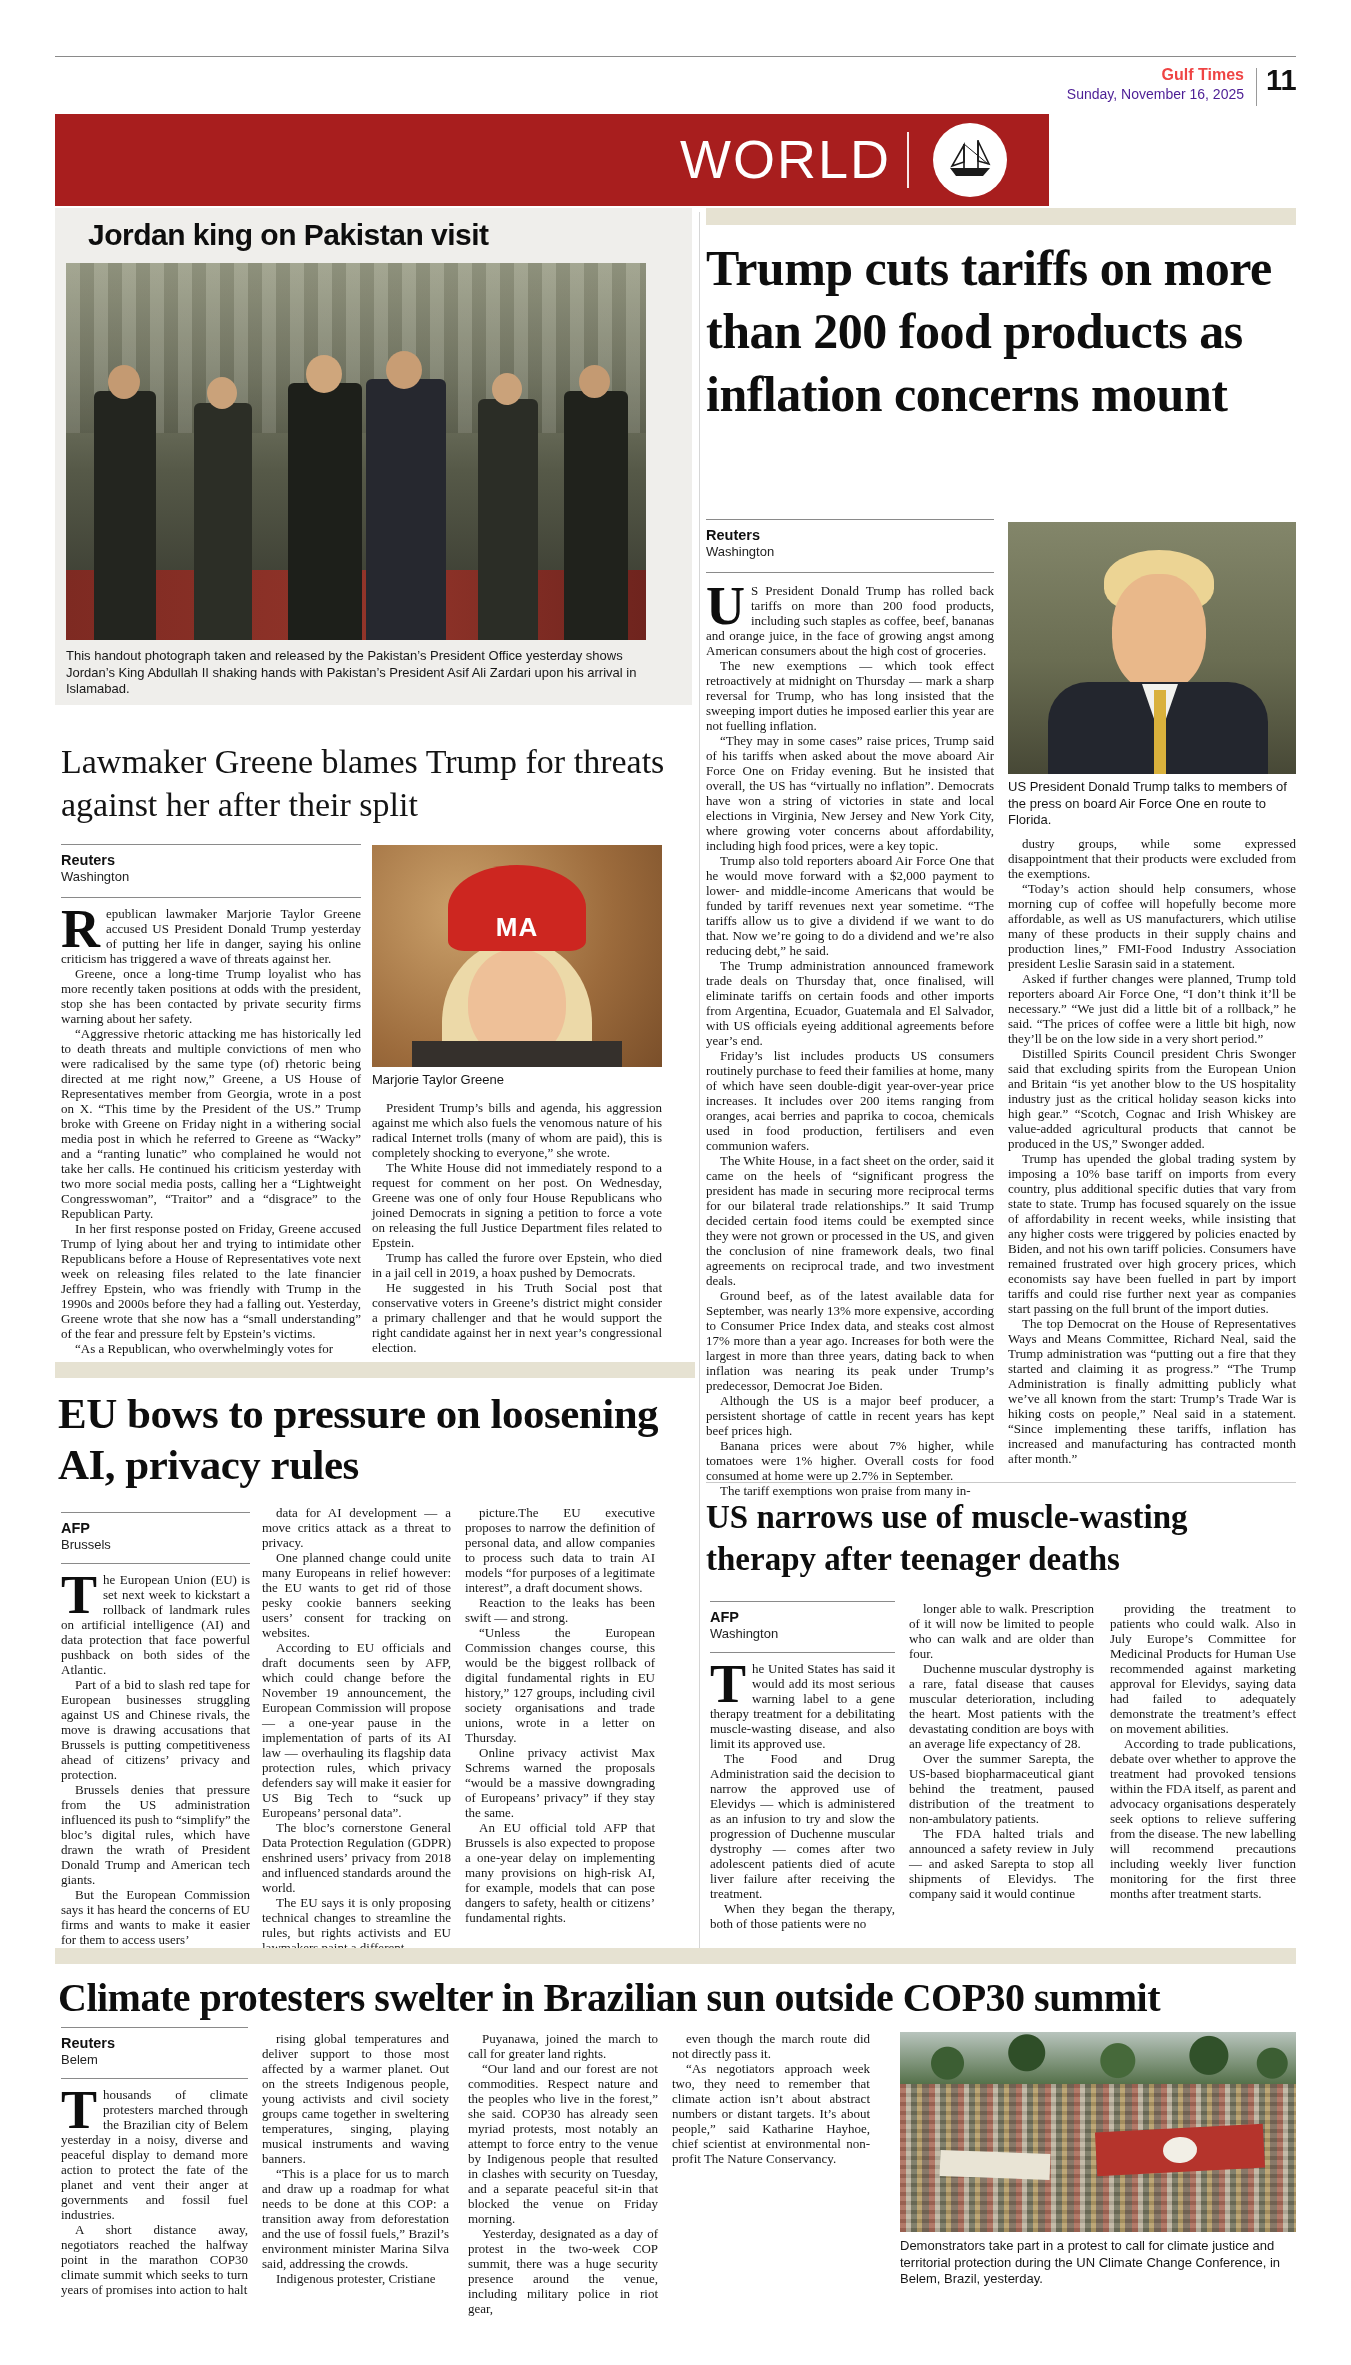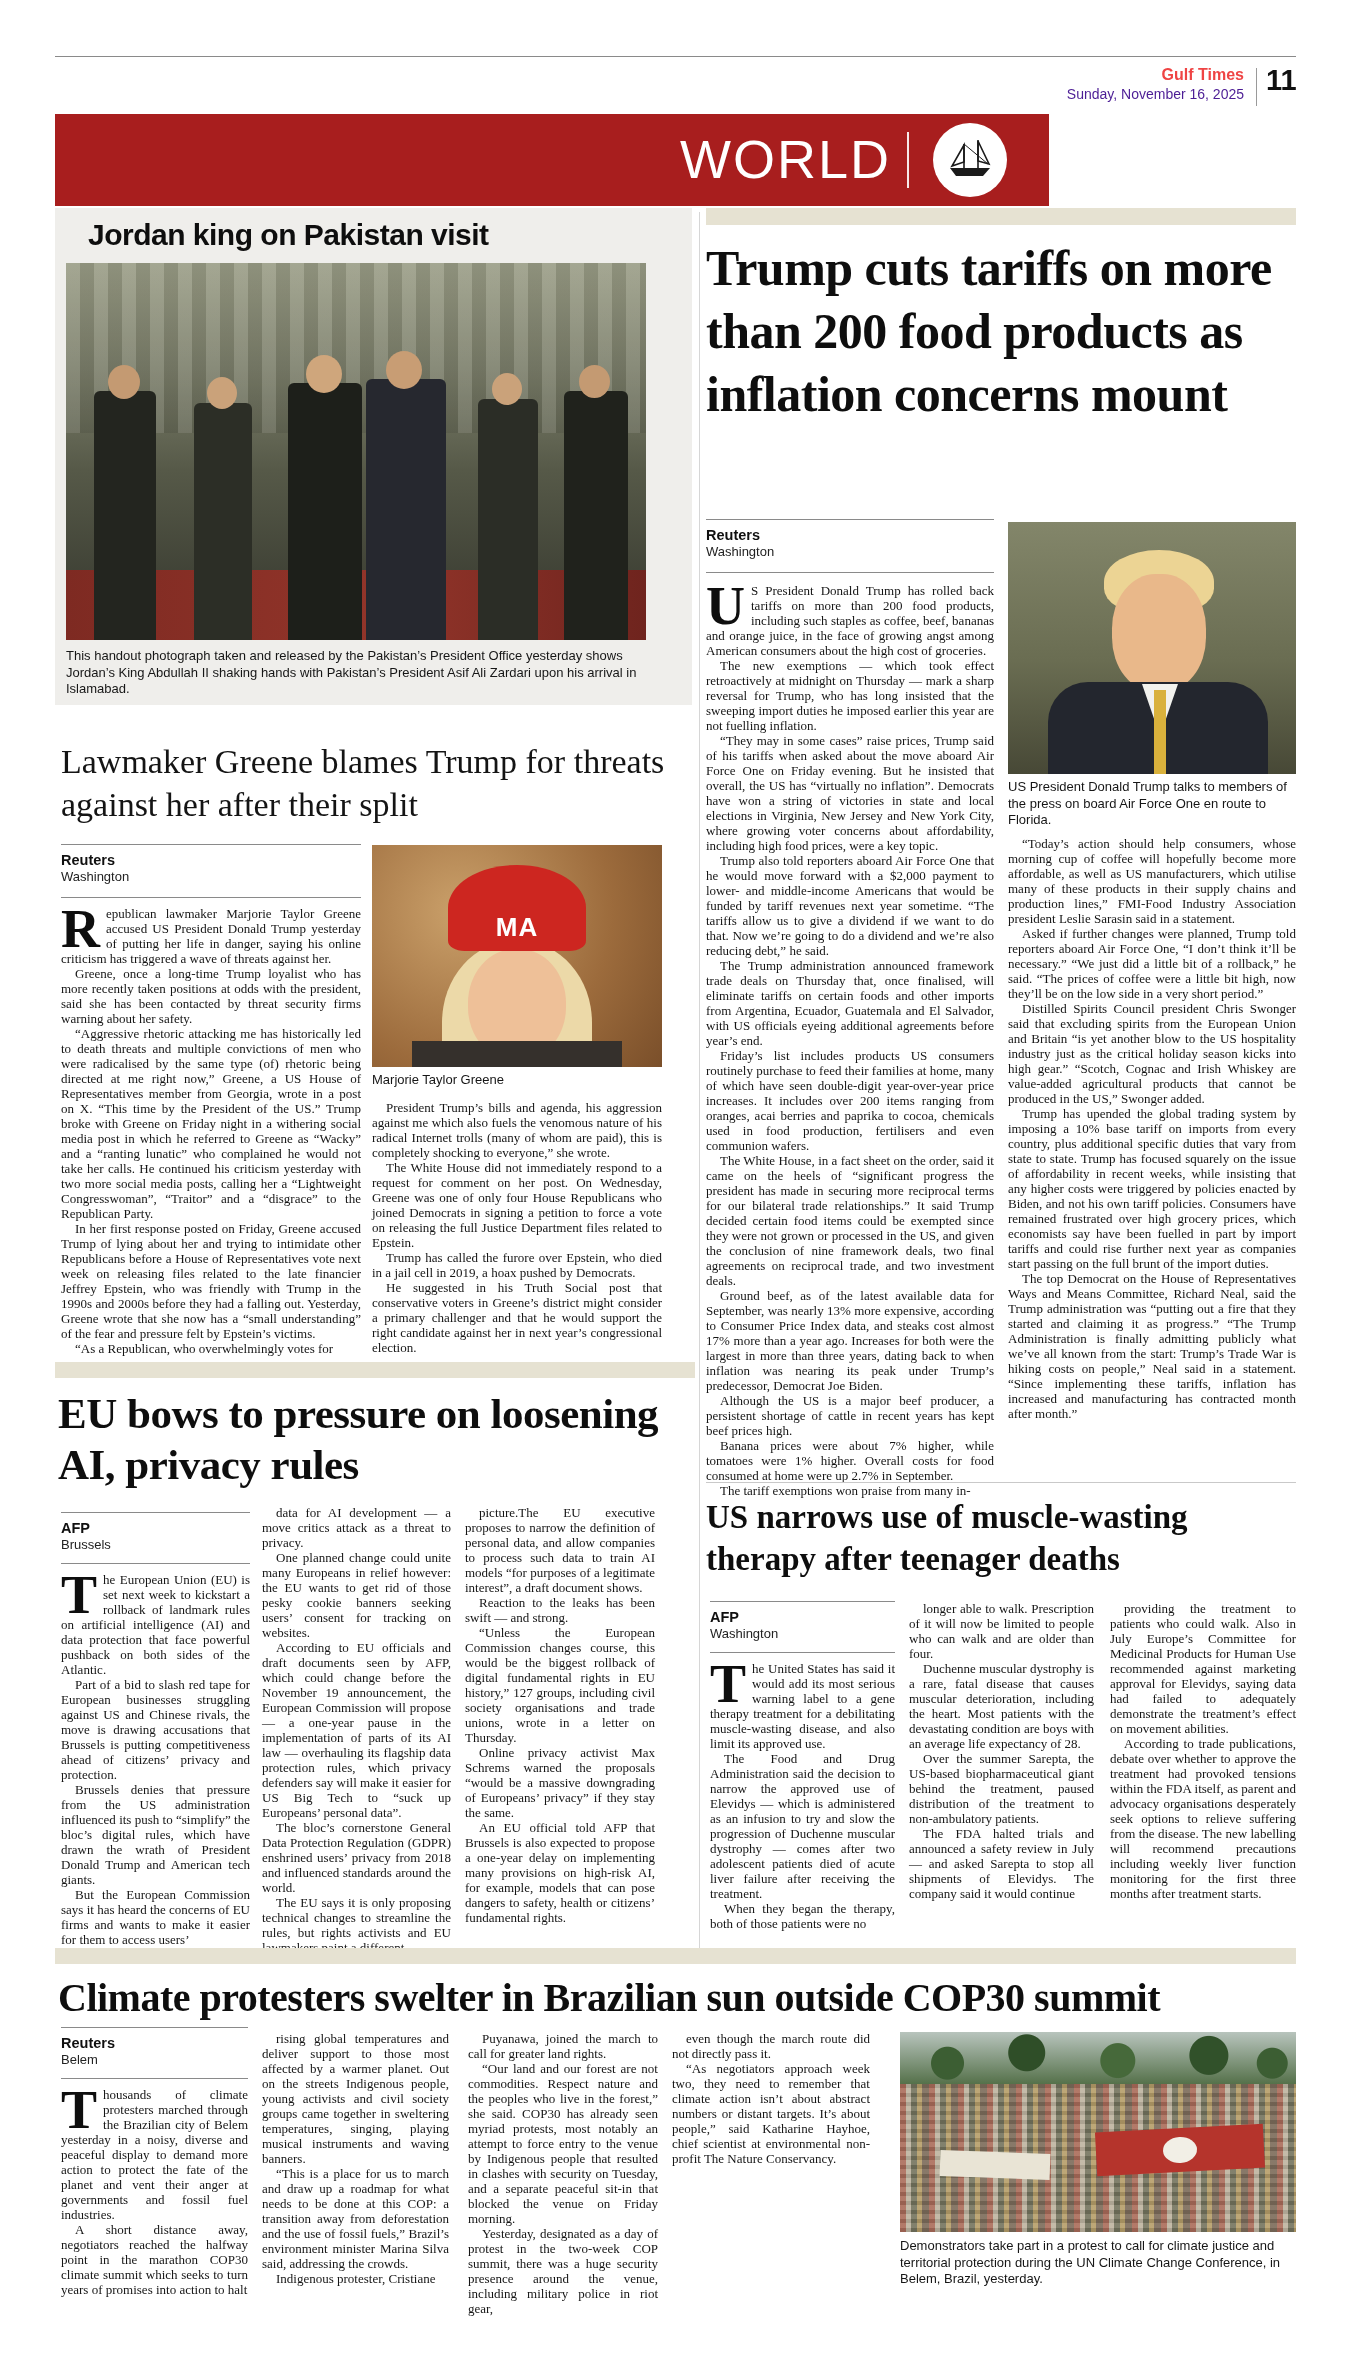--- a/index.html
+++ b/index.html
@@ -114,38 +114,39 @@
     <div class="abs" style="left:96px;top:28px;width:110px;height:64px;border-radius:50% 50% 40% 40%;background:#ecd494;"></div>
     <div class="abs" style="left:104px;top:52px;width:94px;height:118px;border-radius:46%;background:#e9b habit;background:#e9b88a;"></div>
     <div class="abs" style="left:40px;top:160px;width:220px;height:92px;border-radius:40px 40px 0 0;background:#23262e;"></div>
     <div class="abs" style="left:134px;top:162px;width:36px;height:52px;background:#f2f2ee;clip-path:polygon(0 0,100% 0,50% 100%);"></div>
     <div class="abs" style="left:146px;top:168px;width:12px;height:84px;background:#d9b13c;"></div>
   </div>
   <div class="abs caption" style="left:1008px;top:779px;width:288px;">US President Donald Trump talks to members of the press on board Air Force One en route to Florida.</div>
 
   <div class="abs bodycol cont" style="left:1008px;top:836px;width:288px;">
     <div>
+        <p class="para">dustry groups, while some expressed disappointment that their products were excluded from the exemptions.</p>
         <p class="para">“Today’s action should help consumers, whose morning cup of coffee will hopefully become more affordable, as well as US manufacturers, which utilise many of these products in their supply chains and production lines,” FMI-Food Industry Association president Leslie Sarasin said in a statement.</p>
         <p class="para">Asked if further changes were planned, Trump told reporters aboard Air Force One, “I don’t think it’ll be necessary.” “We just did a little bit of a rollback,” he said. “The prices of coffee were a little bit high, now they’ll be on the low side in a very short period.”</p>
         <p class="para">Distilled Spirits Council president Chris Swonger said that excluding spirits from the European Union and Britain “is yet another blow to the US hospitality industry just as the critical holiday season kicks into high gear.” “Scotch, Cognac and Irish Whiskey are value-added agricultural products that cannot be produced in the US,” Swonger added.</p>
         <p class="para">Trump has upended the global trading system by imposing a 10% base tariff on imports from every country, plus additional specific duties that vary from state to state. Trump has focused squarely on the issue of affordability in recent weeks, while insisting that any higher costs were triggered by policies enacted by Biden, and not his own tariff policies. Consumers have remained frustrated over high grocery prices, which economists say have been fuelled in part by import tariffs and could rise further next year as companies start passing on the full brunt of the import duties.</p>
         <p class="para">The top Democrat on the House of Representatives Ways and Means Committee, Richard Neal, said the Trump administration was “putting out a fire that they started and claiming it as progress.” “The Trump Administration is finally admitting publicly what we’ve all known from the start: Trump’s Trade War is hiking costs on people,” Neal said in a statement. “Since implementing these tariffs, inflation has increased and manufacturing has contracted month after month.”</p>
       </div>
   </div>
 
   <div class="abs hl-serif-n" style="left:61px;top:740px;width:640px;font-size:34px;line-height:43px;">Lawmaker Greene blames Trump for threats against her after their split</div>
   <div class="abs rule-h" style="left:61px;top:844px;width:300px;"></div>
   <div class="abs src" style="left:61px;top:851px;">Reuters</div>
   <div class="abs loc" style="left:61px;top:869px;">Washington</div>
   <div class="abs rule-h" style="left:61px;top:897px;width:300px;"></div>
 
   <div class="abs bodycol" style="left:61px;top:906px;width:300px;">
     <p class="lead"><span class="dropcap">R</span><span>epublican lawmaker Marjorie Taylor Greene accused US President Donald Trump yesterday of putting her life in danger, saying his online criticism has triggered a wave of threats against her.</span></p>
     <div>
-        <p class="para">Greene, once a long-time Trump loyalist who has more recently taken positions at odds with the president, said she has been contacted by threat security firms warning about her safety.</p>
+        <p class="para">Greene, once a long-time Trump loyalist who has more recently taken positions at odds with the president, stop she has been contacted by private security firms warning about her safety.</p>
         <p class="para">“Aggressive rhetoric attacking me has historically led to death threats and multiple convictions of men who were radicalised by the same type (of) rhetoric being directed at me right now,” Greene, a US House of Representatives member from Georgia, wrote in a post on X. “This time by the President of the US.” Trump broke with Greene on Friday night in a withering social media post in which he referred to Greene as “Wacky” and a “ranting lunatic” who complained he would not take her calls. He continued his criticism yesterday with two more social media posts, calling her a “Lightweight Congresswoman”, “Traitor” and a “disgrace” to the Republican Party.</p>
         <p class="para">In her first response posted on Friday, Greene accused Trump of lying about her and trying to intimidate other Republicans before a House of Representatives vote next week on releasing files related to the late financier Jeffrey Epstein, who was friendly with Trump in the 1990s and 2000s before they had a falling out. Yesterday, Greene wrote that she now has a “small understanding” of the fear and pressure felt by Epstein’s victims.</p>
         <p class="para">“As a Republican, who overwhelmingly votes for</p>
       </div>
   </div>
 
   <div class="photo" style="left:372px;top:845px;width:290px;height:222px;background:radial-gradient(circle at 30% 30%,#caa06a,#9c6b3c 60%,#7a4f2a 100%);">
     <div class="abs" style="left:70px;top:96px;width:150px;height:170px;border-radius:48% 48% 30% 30%;background:#ecd9a8;"></div>
     <div class="abs" style="left:96px;top:104px;width:98px;height:112px;border-radius:48%;background:#eec098;"></div>
     <div class="abs" style="left:76px;top:20px;width:138px;height:86px;border-radius:50% 50% 12% 12%;background:#cd2620;display:flex;align-items:flex-end;justify-content:center;">

